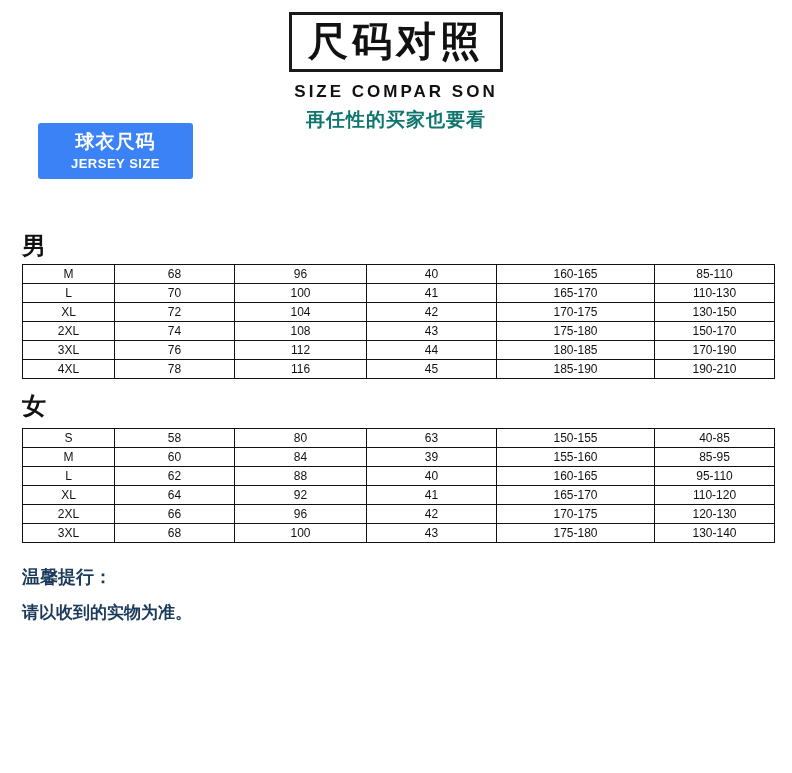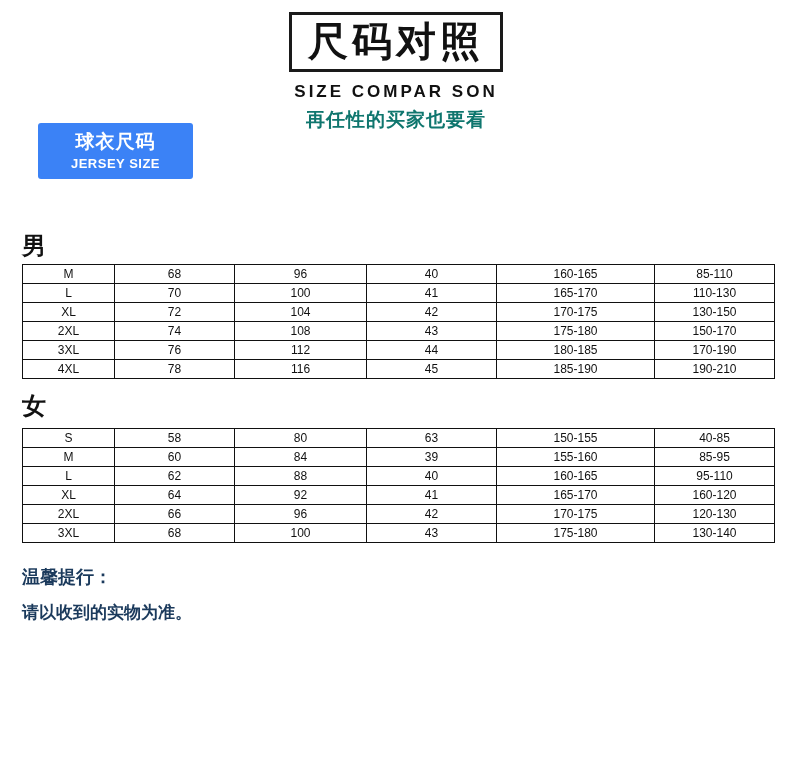--- a/index.html
+++ b/index.html
@@ -267,21 +267,21 @@
         <td>40</td>
         <td>160-165</td>
         <td>95-110</td>
       </tr>
       <tr>
         <td>XL</td>
         <td>64</td>
         <td>92</td>
         <td>41</td>
         <td>165-170</td>
-        <td>160-120</td>
+        <td>110-120</td>
       </tr>
       <tr>
         <td>2XL</td>
         <td>66</td>
         <td>96</td>
         <td>42</td>
         <td>170-175</td>
         <td>120-130</td>
       </tr>
       <tr>

